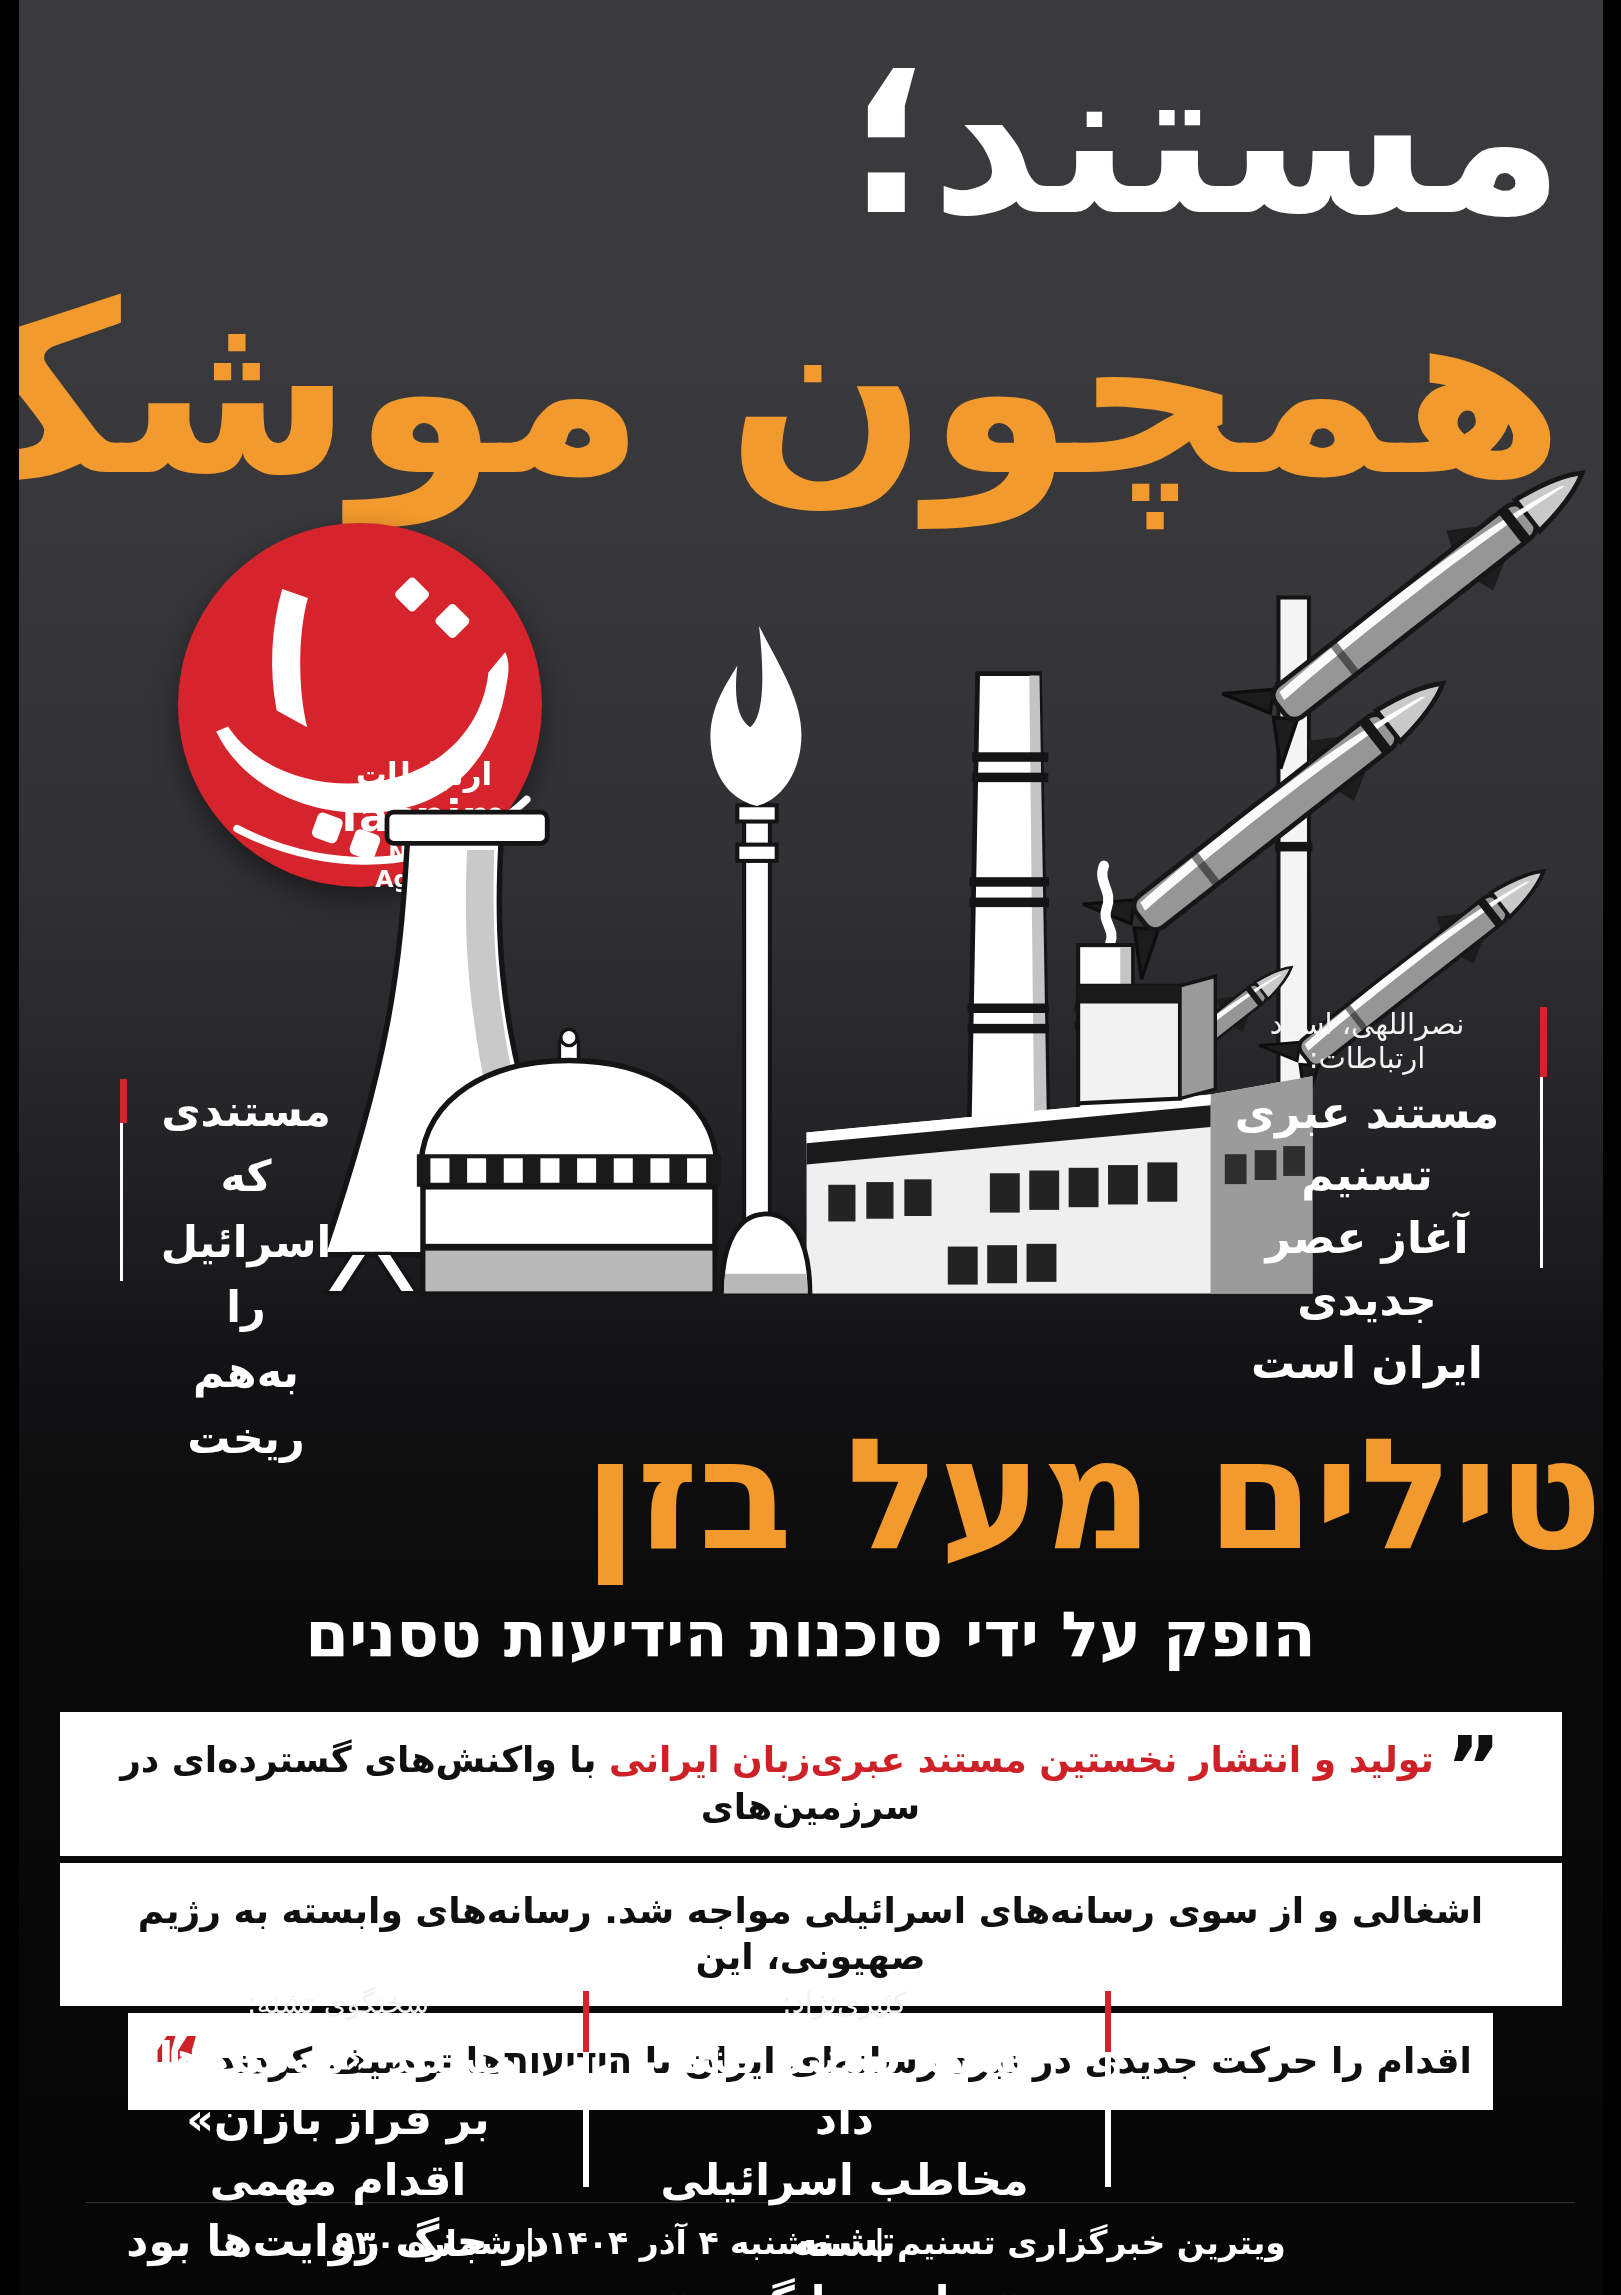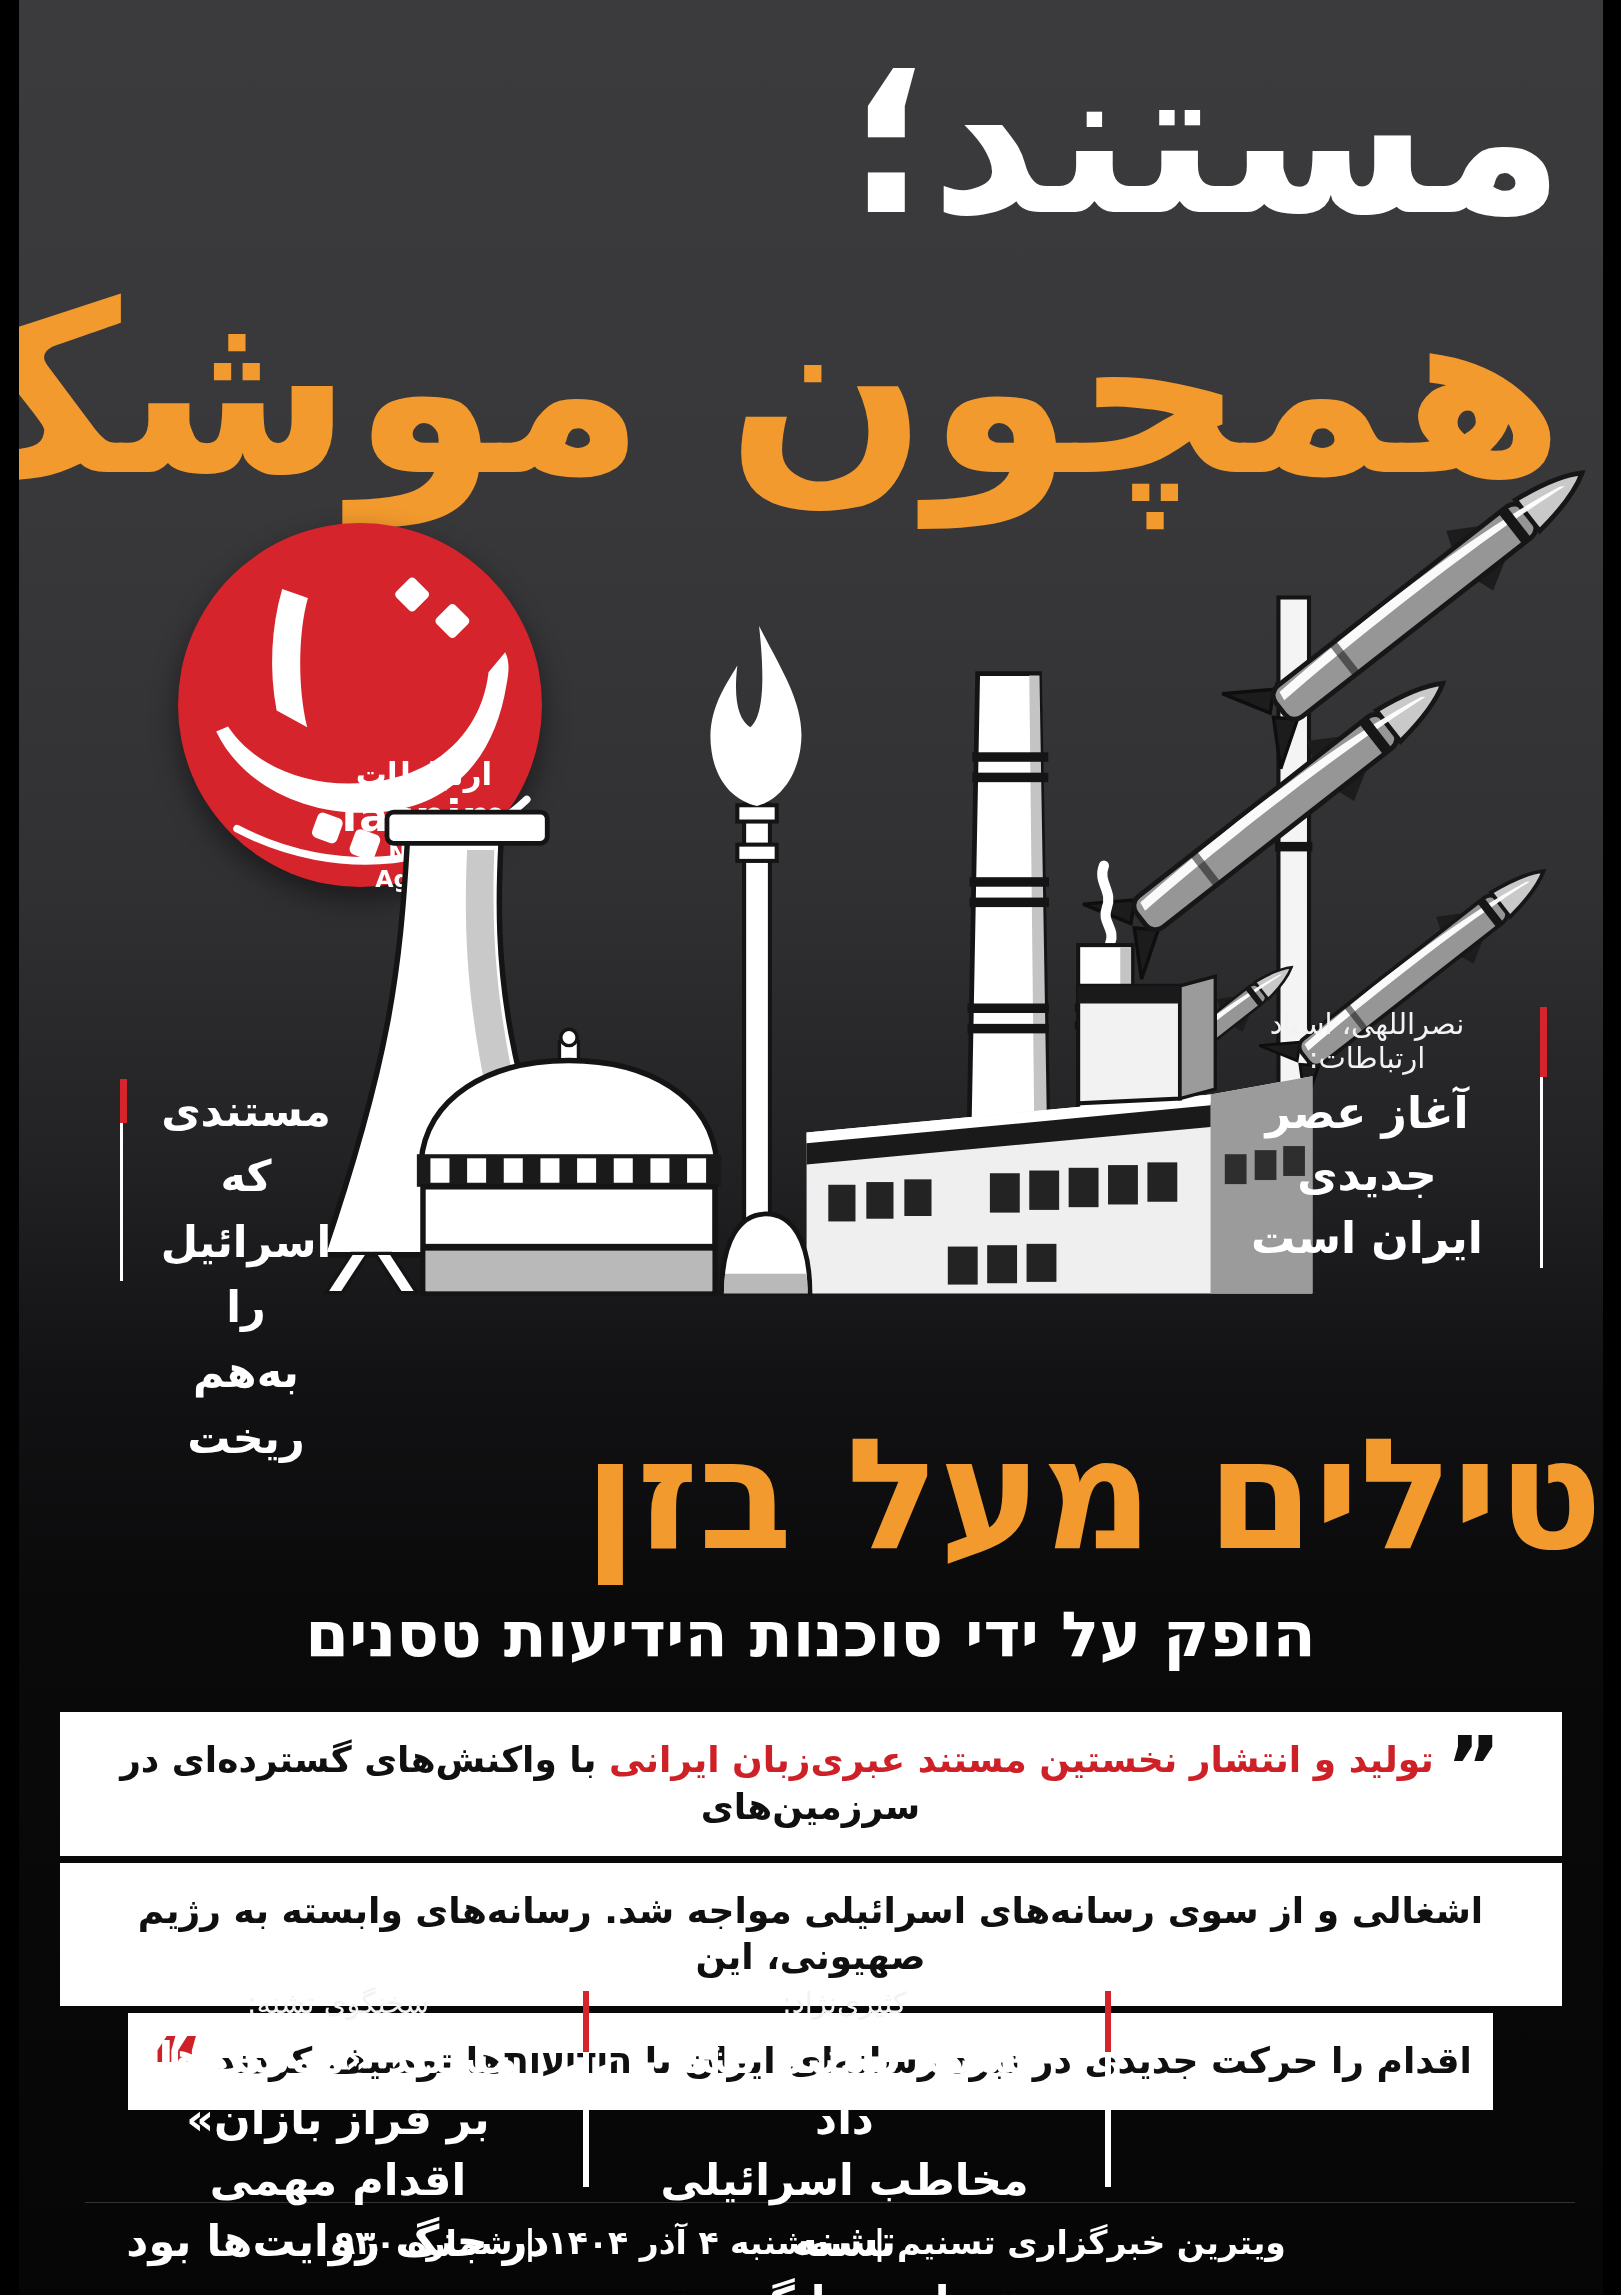--- a/index.html
+++ b/index.html
@@ -224,20 +224,21 @@
     </div>
   </div>
 
   <div class="layer blk blk-right">
     <span class="bar">
         <span class="bar-rest"></span>
         <span class="bar-red" style="width:100%"></span>
       </span>
     <div class="kicker" dir="rtl">نصراللهی، استاد ارتباطات:</div>
     <div class="lines" dir="rtl">
+      <div>مستند عبری تسنیم</div>
       <div>آغاز عصر جدیدی</div>
       <div>ایران است</div>
     </div>
   </div>
 
   <div class="layer heb-title" dir="rtl">טילים מעל בזן</div>
   <div class="layer heb-sub" dir="rtl">הופק על ידי סוכנות הידיעות טסנים</div>
 
   <div class="layer quote">
     <div class="strip" dir="rtl">

